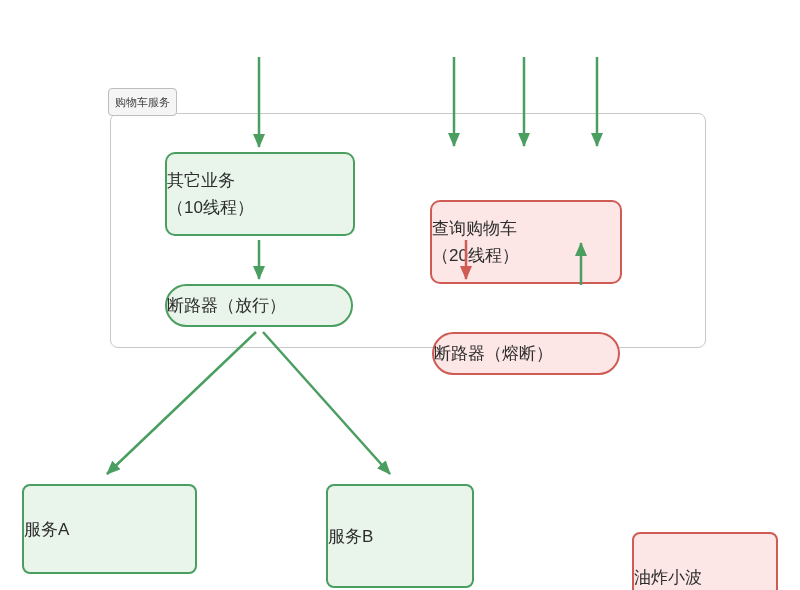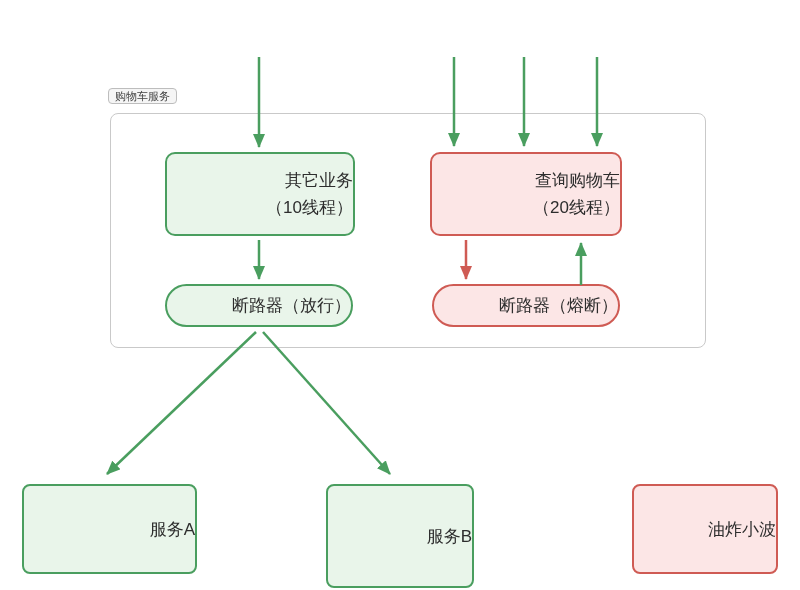--- a/index.html
+++ b/index.html
@@ -34,39 +34,39 @@
   }
   .group-label {
     position: absolute;
     left: 108px; top: 88px;
     font-size: 11px;
     line-height: 14px;
     color: #444444;
     background: var(--label_bg);
     border: 1px solid #bdbdbd;
     border-radius: 4px;
-    padding: 0 6px;
+    padding: 6px 6px;
     white-space: nowrap;
   }
   .node {
     position: absolute;
     display: flex;
     flex-direction: column;
-    align-items: flex-end;
+    align-items: flex-start;
     justify-content: center;
     text-align: center;
     font-size: 17px;
     line-height: 27px;
     color: var(--text);
     border-width: 2px;
     border-style: solid;
     z-index: 2;
   }
   .node.green { border-color: var(--green); background: var(--green_fill); }
-  .node.red   { border-color: var(--red);   background: var(--red_fill); }
+  .node.red   { border-color: var(--red);   background: var(--red_fill); margin-top: 48px; }
 
   #n-other { left: 165px; top: 152px; width: 190px; height: 84px; border-radius: 10px; }
   #n-query { left: 430px; top: 152px; width: 192px; height: 84px; border-radius: 10px; }
   #p-pass  { left: 165px; top: 284px; width: 188px; height: 43px; border-radius: 22px; }
   #p-fuse  { left: 432px; top: 284px; width: 188px; height: 43px; border-radius: 22px; }
   #svc-a   { left: 22px;  top: 484px; width: 175px; height: 90px; border-radius: 8px; }
   #svc-b   { left: 326px; top: 484px; width: 148px; height: 104px; border-radius: 8px; }
   #svc-g   { left: 632px; top: 484px; width: 146px; height: 90px; border-radius: 8px; }
 
   #edges {

